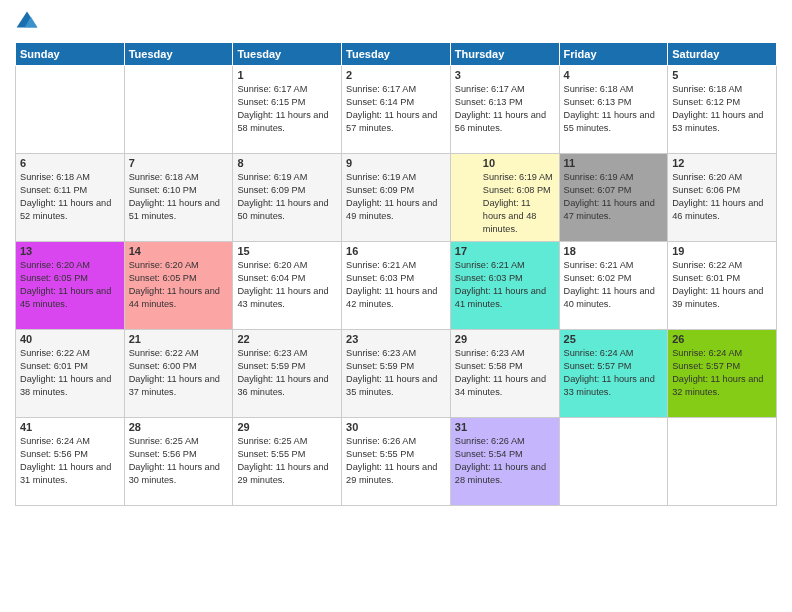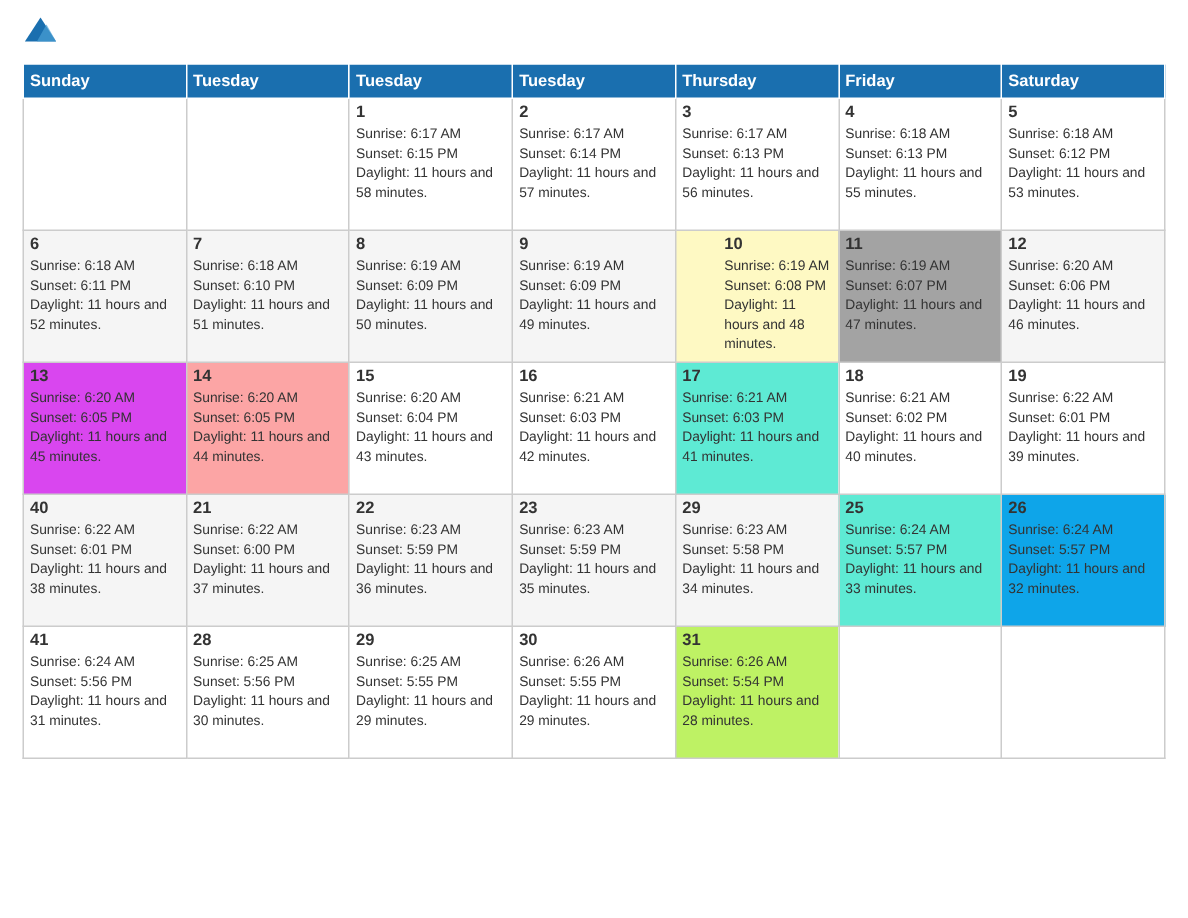--- a/index.html
+++ b/index.html
@@ -284,21 +284,21 @@
             <div class="day-info" style="white-space: pre-line;">Sunrise: 6:23 AM
 Sunset: 5:58 PM
 Daylight: 11 hours and 34 minutes.</div>
           </td>
           <td style="background: #5eead4;">
             <span class="day-number">25</span>
             <div class="day-info" style="white-space: pre-line;">Sunrise: 6:24 AM
 Sunset: 5:57 PM
 Daylight: 11 hours and 33 minutes.</div>
           </td>
-          <td style="background: #0ea5e9;">
+          <td style="background: #84cc16;">
             <span class="day-number">26</span>
             <div class="day-info" style="white-space: pre-line;">Sunrise: 6:24 AM
 Sunset: 5:57 PM
 Daylight: 11 hours and 32 minutes.</div>
           </td>
         </tr>
         <tr>
           <td style="background: rgb(255, 255, 255);">
             <span class="day-number">41</span>
             <div class="day-info" style="white-space: pre-line;">Sunrise: 6:24 AM
@@ -316,21 +316,21 @@
             <div class="day-info" style="white-space: pre-line;">Sunrise: 6:25 AM
 Sunset: 5:55 PM
 Daylight: 11 hours and 29 minutes.</div>
           </td>
           <td style="background: rgb(255, 255, 255);">
             <span class="day-number">30</span>
             <div class="day-info" style="white-space: pre-line;">Sunrise: 6:26 AM
 Sunset: 5:55 PM
 Daylight: 11 hours and 29 minutes.</div>
           </td>
-          <td style="background: #bef264;">
+          <td style="background: #c4b5fd;">
             <span class="day-number">31</span>
             <div class="day-info" style="white-space: pre-line;">Sunrise: 6:26 AM
 Sunset: 5:54 PM
 Daylight: 11 hours and 28 minutes.</div>
           </td>
           <td class="empty-cell"></td>
           <td class="empty-cell"></td>
         </tr>
       </tbody>
   </table>

